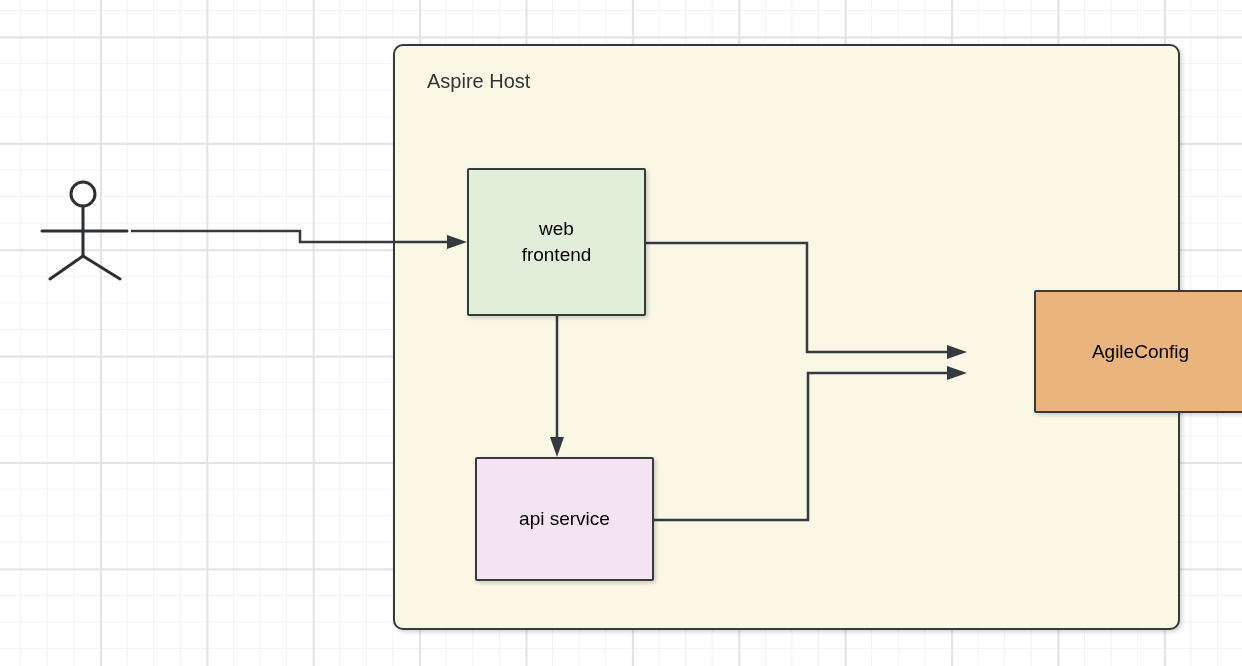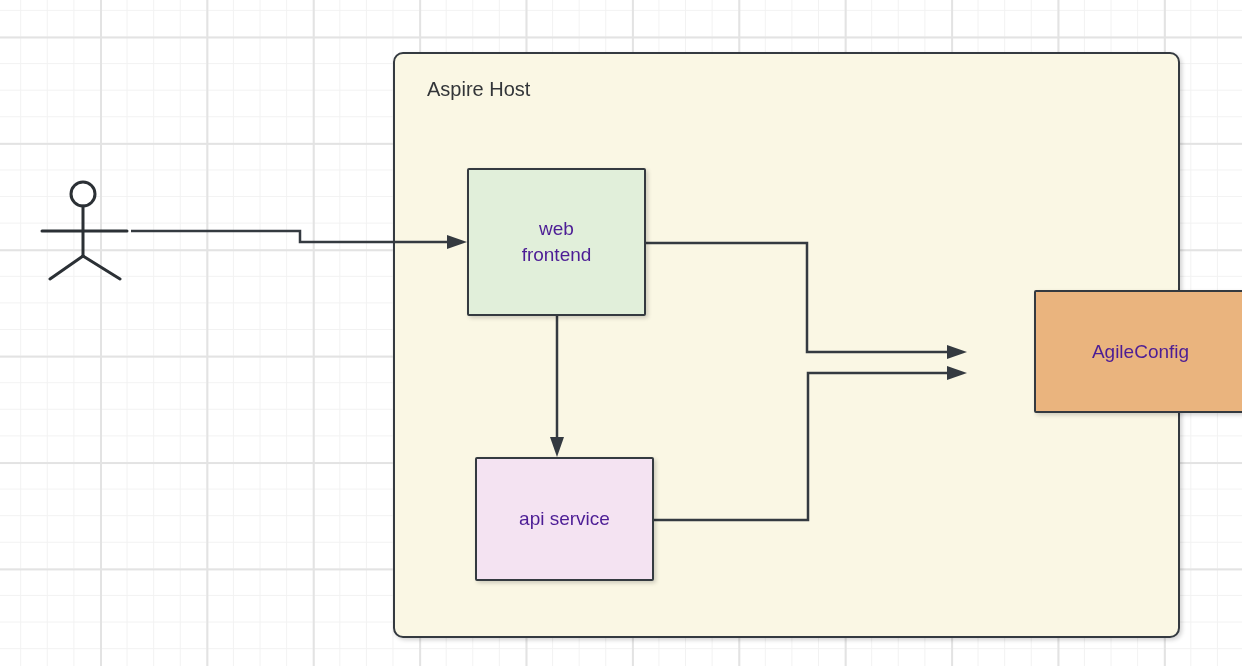--- a/index.html
+++ b/index.html
@@ -40,40 +40,39 @@
   .container-box {
     position: absolute;
     left: 393px; top: 44px;
     width: 787px; height: 586px;
     box-sizing: border-box;
     background: #faf7e4;
     border: 2.5px solid #343a40;
     border-radius: 10px;
     box-shadow: 2px 2px 4px rgba(0,0,0,0.18);
     z-index: 1;
-    margin-top: 8px;
   }
   .container-label {
     position: absolute;
     left: 32px; top: 24px;
     font-size: 20px;
     color: #333639;
   }
   .node {
     position: absolute;
     box-sizing: border-box;
     border: 2.5px solid #343a40;
     border-radius: 2px;
     display: flex;
     align-items: center;
     justify-content: center;
     text-align: center;
     font-size: 19px;
     line-height: 1.35;
-    color: #4c1d95;
+    color: #000000;
     white-space: pre-line;
     box-shadow: 2px 2px 4px rgba(0,0,0,0.18);
     z-index: 3;
   }
   .node-web   { left: 467px; top: 168px; width: 179px; height: 148px; background: #e1efda; }
   .node-api   { left: 475px; top: 457px; width: 179px; height: 124px; background: #f4e3f2; }
   .node-agile { left: 1002px; top: 290px; width: 213px; height: 123px; background: #eab47e; margin-left: 32px; }
 
   .edge-line {
     fill: none;

